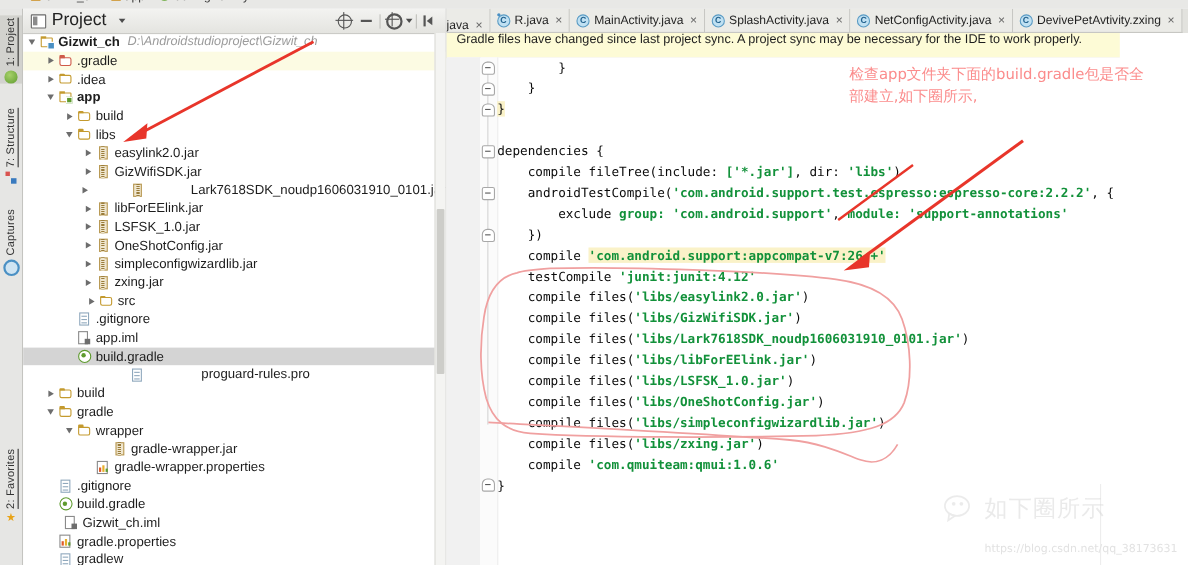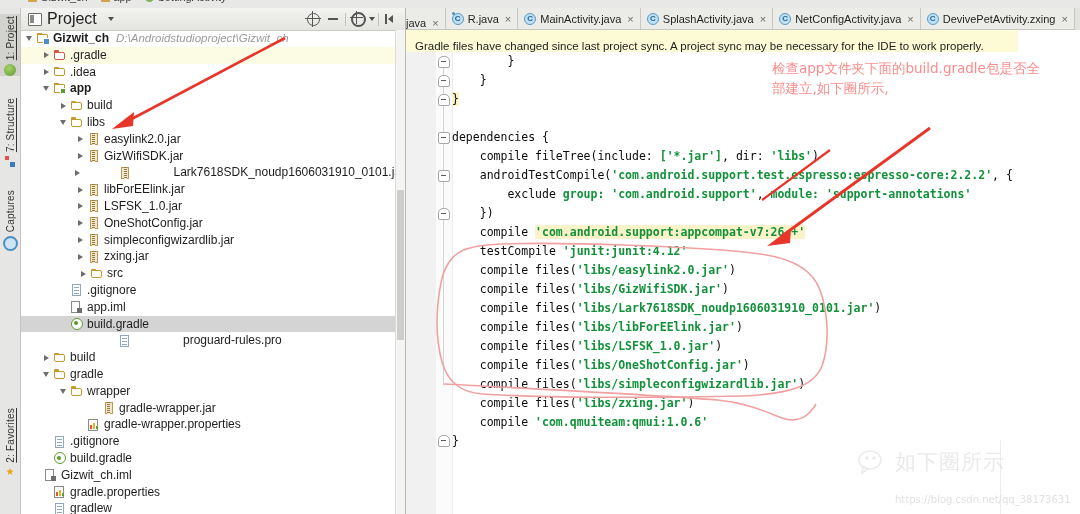--- a/index.html
+++ b/index.html
@@ -144,21 +144,21 @@
     width:12px;height:12px;border-radius:50%;background:#bfe0f2;border:1px solid #5a9bc4;
     color:#24638f;font-size:8px;line-height:10px;text-align:center;font-weight:bold;box-sizing:border-box;
   }
   .etab .ic-class.mod{position:relative;}
   .etab .ic-class.mod:after{content:"";position:absolute;left:-1px;top:-2px;width:3px;height:3px;background:#4a90c4;border-radius:50%;}
   .etab .x{color:#6a6a6a;font-size:11px;margin-left:2px;}
 
   .notifbar{
     position:absolute;left:0;top:22px;width:612px;height:22px;
     background:#fdfbd6;border-bottom:1px solid #d6d4a8;
-    display:flex;align-items:flex-end;
+    display:flex;align-items:flex-start;
   }
   .notif-text{font-size:11.5px;color:#1d1d1d;margin-left:9px;}
 
   .codearea{position:absolute;left:0;top:44px;width:674px;height:462px;background:#ffffff;overflow:hidden;}
   .gutter{position:absolute;left:0;top:0;width:30px;height:462px;background:#f1f1f1;border-right:1px solid #e3e3e3;}
   .foldcol{position:absolute;left:30px;top:0;width:16px;height:462px;background:#fbfbfb;border-right:1px solid #ededed;}
   .foldline{position:absolute;left:7px;top:4px;width:1px;height:330px;background:#d4d4d4;}
   .fmark{position:absolute;left:2px;width:11px;height:11px;box-sizing:border-box;}
   .fmark .sq{position:absolute;left:0;top:0;width:10px;height:10px;border:1px solid #a8a8a8;background:#fff;border-radius:2px;}
   .fmark .mn{position:absolute;left:2.5px;top:4.5px;width:5px;height:1px;background:#5a5a5a;}
@@ -552,21 +552,21 @@
           </span>
           <span class="tlabel">.gitignore</span>
         </div>
         <div class="trow" style="padding-left: 19px;">
           <span class="tarrow"></span>
           <span class="ticon">
             <span class="ico-gradle"></span>
           </span>
           <span class="tlabel">build.gradle</span>
         </div>
-        <div class="trow" style="padding-left: 10px;">
+        <div class="trow" style="padding-left: 24px;">
           <span class="tarrow"></span>
           <span class="ticon">
             <span class="ico-iml">
               <i class="pg"></i>
               <i class="sq"></i>
             </span>
           </span>
           <span class="tlabel">Gizwit_ch.iml</span>
         </div>
         <div class="trow" style="padding-left: 19px;">

